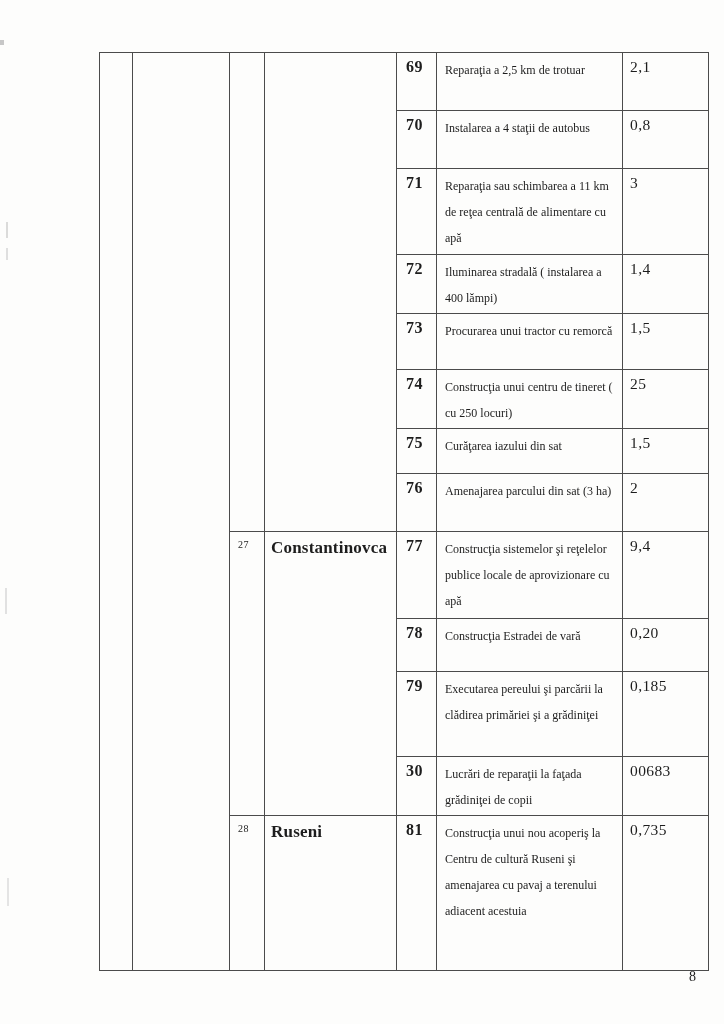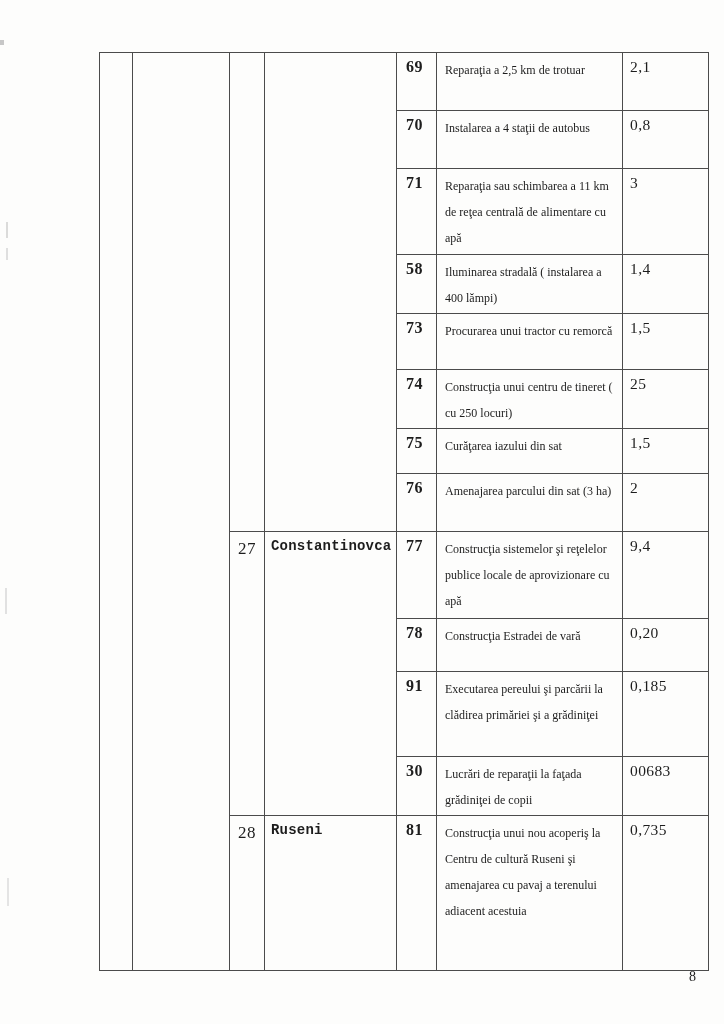--- a/index.html
+++ b/index.html
@@ -42,30 +42,29 @@
     font-size: 12px;
     line-height: 26px;
     padding: 4px 3px 2px 8px;
   }
   td.val {
     font-size: 15.5px;
     padding: 5px 2px 0 7px;
     letter-spacing: .4px;
   }
   td.gno {
-    font-size: 17px;
+    font-size: 10px;
     padding: 7px 2px 0 8px;
     letter-spacing: .4px;
   }
   td.gname {
     font-weight: bold;
-    font-size: 14px;
+    font-size: 17px;
     padding: 6px 2px 0 6px;
     letter-spacing: .2px;
-    font-family: Liberation Mono, monospace;
   }
   .pagenum {
     position: absolute;
     left: 689px; top: 969px;
     font-size: 14px;
     color: #222;
   }
 </style>
 </head>
 <body>
@@ -100,21 +99,21 @@
       <td class="no">70</td>
       <td class="desc">Instalarea a 4 staţii de autobus</td>
       <td class="val">0,8</td>
     </tr>
     <tr style="height:86px">
       <td class="no">71</td>
       <td class="desc">Reparaţia sau schimbarea a 11 km de reţea centrală de alimentare cu apă</td>
       <td class="val">3</td>
     </tr>
     <tr style="height:58px">
-      <td class="no">58</td>
+      <td class="no">72</td>
       <td class="desc">Iluminarea stradală ( instalarea a 400 lămpi)</td>
       <td class="val">1,4</td>
     </tr>
     <tr style="height:56px">
       <td class="no">73</td>
       <td class="desc">Procurarea unui tractor cu remorcă</td>
       <td class="val">1,5</td>
     </tr>
     <tr style="height:57px">
       <td class="no">74</td>
@@ -137,21 +136,21 @@
       <td class="no">77</td>
       <td class="desc">Construcţia sistemelor şi reţelelor publice locale de aprovizionare cu apă</td>
       <td class="val">9,4</td>
     </tr>
     <tr style="height:53px">
       <td class="no">78</td>
       <td class="desc">Construcţia Estradei de vară</td>
       <td class="val">0,20</td>
     </tr>
     <tr style="height:85px">
-      <td class="no">91</td>
+      <td class="no">79</td>
       <td class="desc">Executarea pereului şi parcării la clădirea primăriei şi a grădiniţei</td>
       <td class="val">0,185</td>
     </tr>
     <tr style="height:59px">
       <td class="no">30</td>
       <td class="desc">Lucrări de reparaţii la faţada grădiniţei de copii</td>
       <td class="val">00683</td>
     </tr>
     <tr style="height:155px">
       <td class="gno">28</td>

